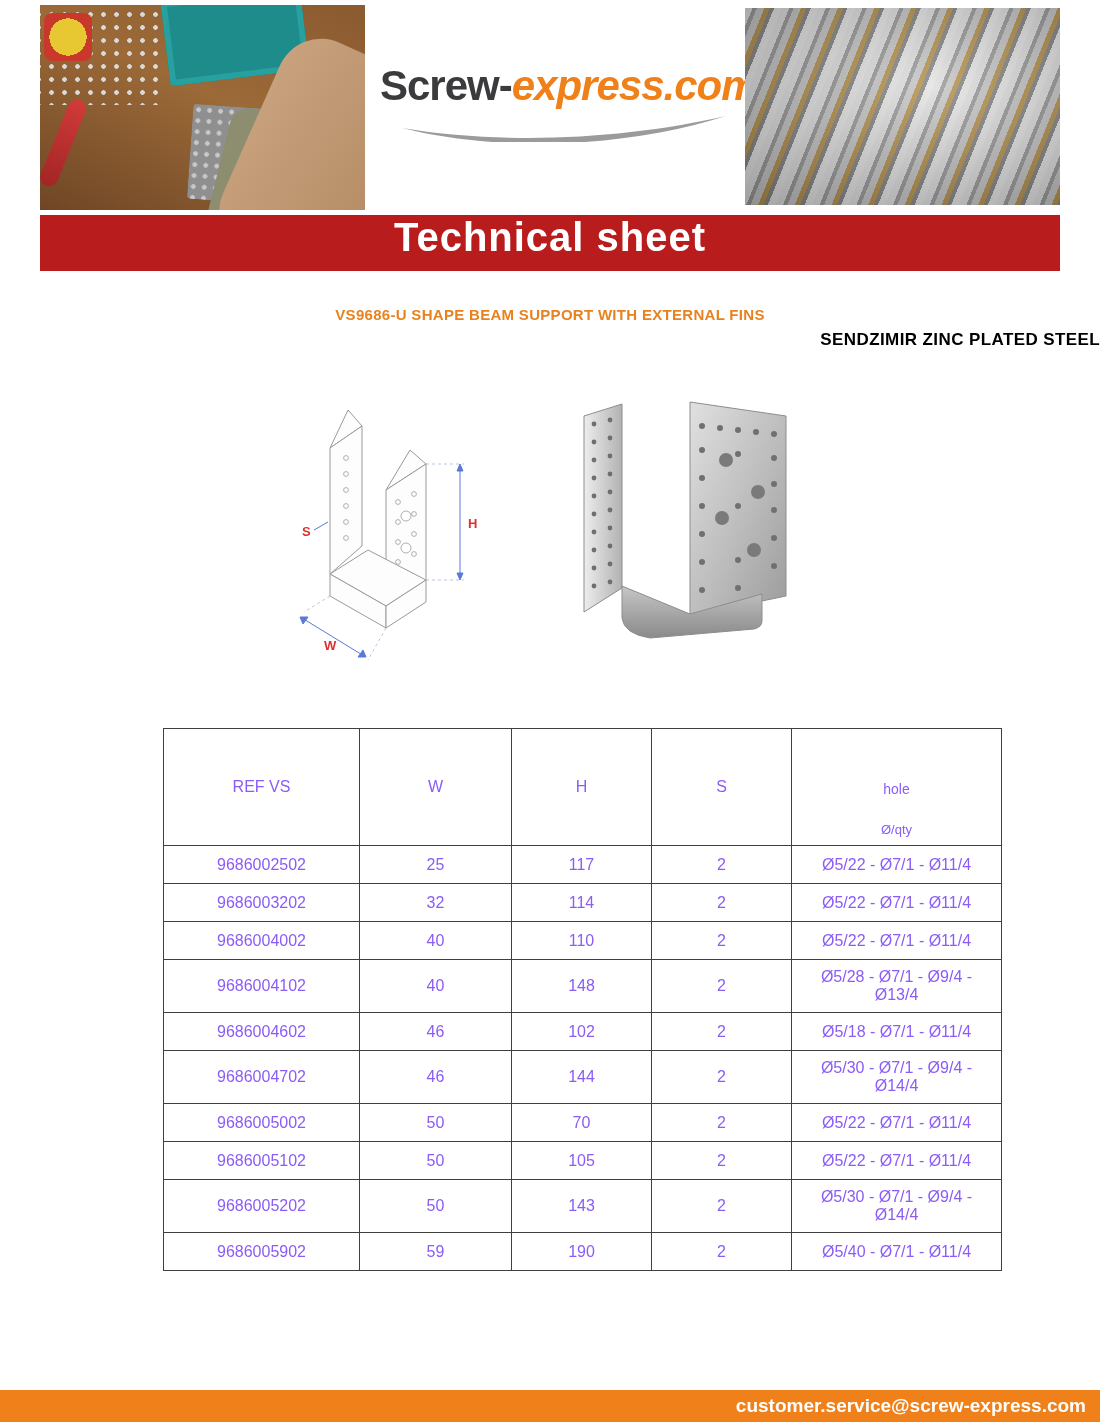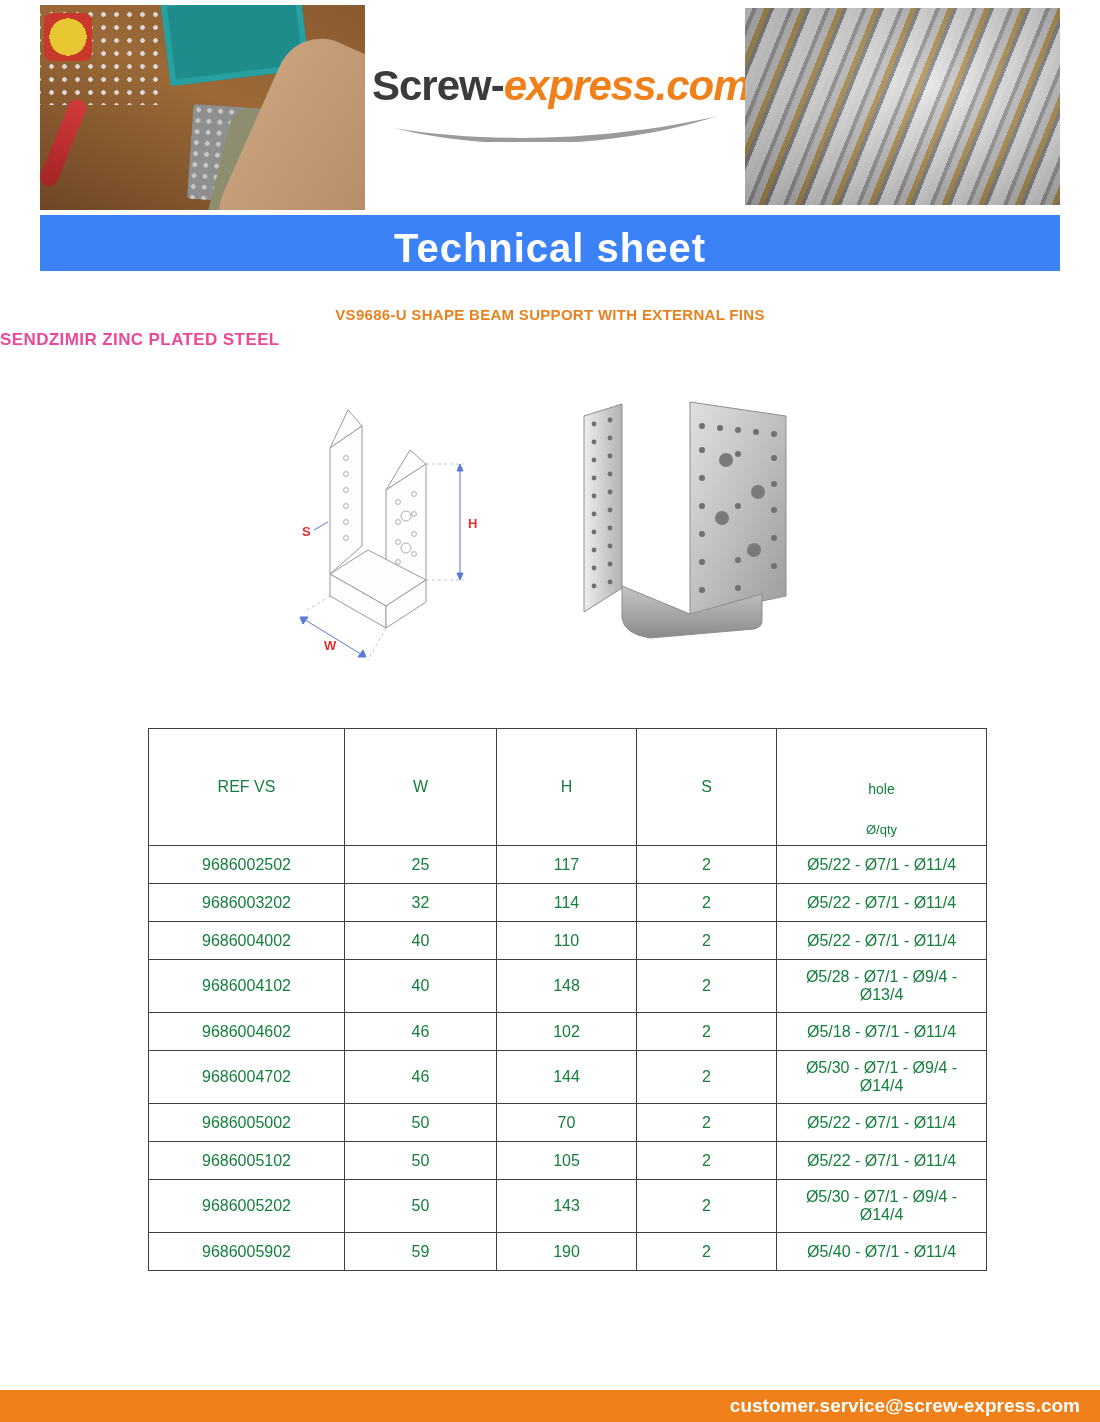--- a/index.html
+++ b/index.html
@@ -36,61 +36,61 @@
   .wb-sleeve{ position:absolute; right:-40px; bottom:-55px; width:190px; height:140px;
               background:#8d8d70; transform:rotate(14deg); border-radius:20px; }
   .wb-tool  { position:absolute; left:14px; top:92px; width:18px; height:92px;
               background:linear-gradient(#d23a3a,#a32525); transform:rotate(22deg);
               border-radius:9px; }
   .wb-tape  { position:absolute; left:4px; top:8px; width:48px; height:48px;
               background:radial-gradient(circle at 50% 50%, #e8c832 0 55%, #c9392b 55%);
               border-radius:8px; }
 
   
-  .logo-block { position:absolute; left:372px; top:62px; width:370px; text-align:center; }
+  .logo-block { position:absolute; left:380px; top:62px; width:370px; text-align:center; }
   .logo-text  { font-size:42px; font-weight:bold; white-space:nowrap; letter-spacing:-1px; }
   .logo-dark   { color:#3B3B3D; }
   .logo-orange { color:#F08019; font-style:italic; }
   .swoosh { display:block; margin:2px auto 0; }
 
   
   .banner { position:absolute; left:40px; top:215px; width:1020px; height:56px;
-            background:#3b82f6; display:flex; align-items:flex-end; justify-content:center; }
+            background:#b91c1c; display:flex; align-items:flex-start; justify-content:center; }
   .banner-title { color:#ffffff; font-size:40px; font-weight:bold; letter-spacing:1px; }
 
   
   .product-name { position:absolute; top:306px; left:0; width:100%; text-align:center;
                   color:#E8821E; font-size:15px; font-weight:bold; letter-spacing:.3px; }
-  .product-material { position:absolute; top:330px; left:0; width:100%; text-align:left;
-                  color:#ec4899; font-size:17px; font-weight:bold; letter-spacing:.4px; }
+  .product-material { position:absolute; top:330px; left:0; width:100%; text-align:right;
+                  color:#000000; font-size:17px; font-weight:bold; letter-spacing:.4px; }
 
   
   .fig-drawing { position:absolute; left:268px; top:398px; }
   .fig-photo   { position:absolute; left:558px; top:398px; }
 
   
-  .spec-table { position:absolute; left:148px; top:728px; width:838px;
-                border-collapse:collapse; color:#15803d; font-size:16px; table-layout:fixed; }
+  .spec-table { position:absolute; left:163px; top:728px; width:838px;
+                border-collapse:collapse; color:#8b5cf6; font-size:16px; table-layout:fixed; }
   .spec-table th, .spec-table td {
       border:1px solid #3f3f3f; text-align:center; vertical-align:middle;
       padding:8px 6px; font-weight:normal; }
   .spec-table th { height:58px; font-size:16px; }
   .th-hole-sub { font-size:13px;margin-top:25px; }
   .th-hole-main { font-size:14px;margin-top:44px; }
   .col-ref  { width:196px; }
   .col-w    { width:152px; }
   .col-h    { width:140px; }
   .col-s    { width:140px; }
   .col-hole { width:210px; }
   .spec-table td { height:38px; }
 
   
   .footer { position:absolute; left:0; top:1390px; width:1100px; height:32px;
             background:#F08019; display:flex; align-items:center; justify-content:flex-end;
-            padding-right:20px; }
+            padding-right:14px; }
   .footer-email { color:#ffffff; font-weight:bold; font-size:19px; }
 </style>
 </head>
 <body>
 
 <div>
 
   <div class="photo photo-left">
     <div class="wb-screws"></div>
     <div class="wb-tray1"></div>

